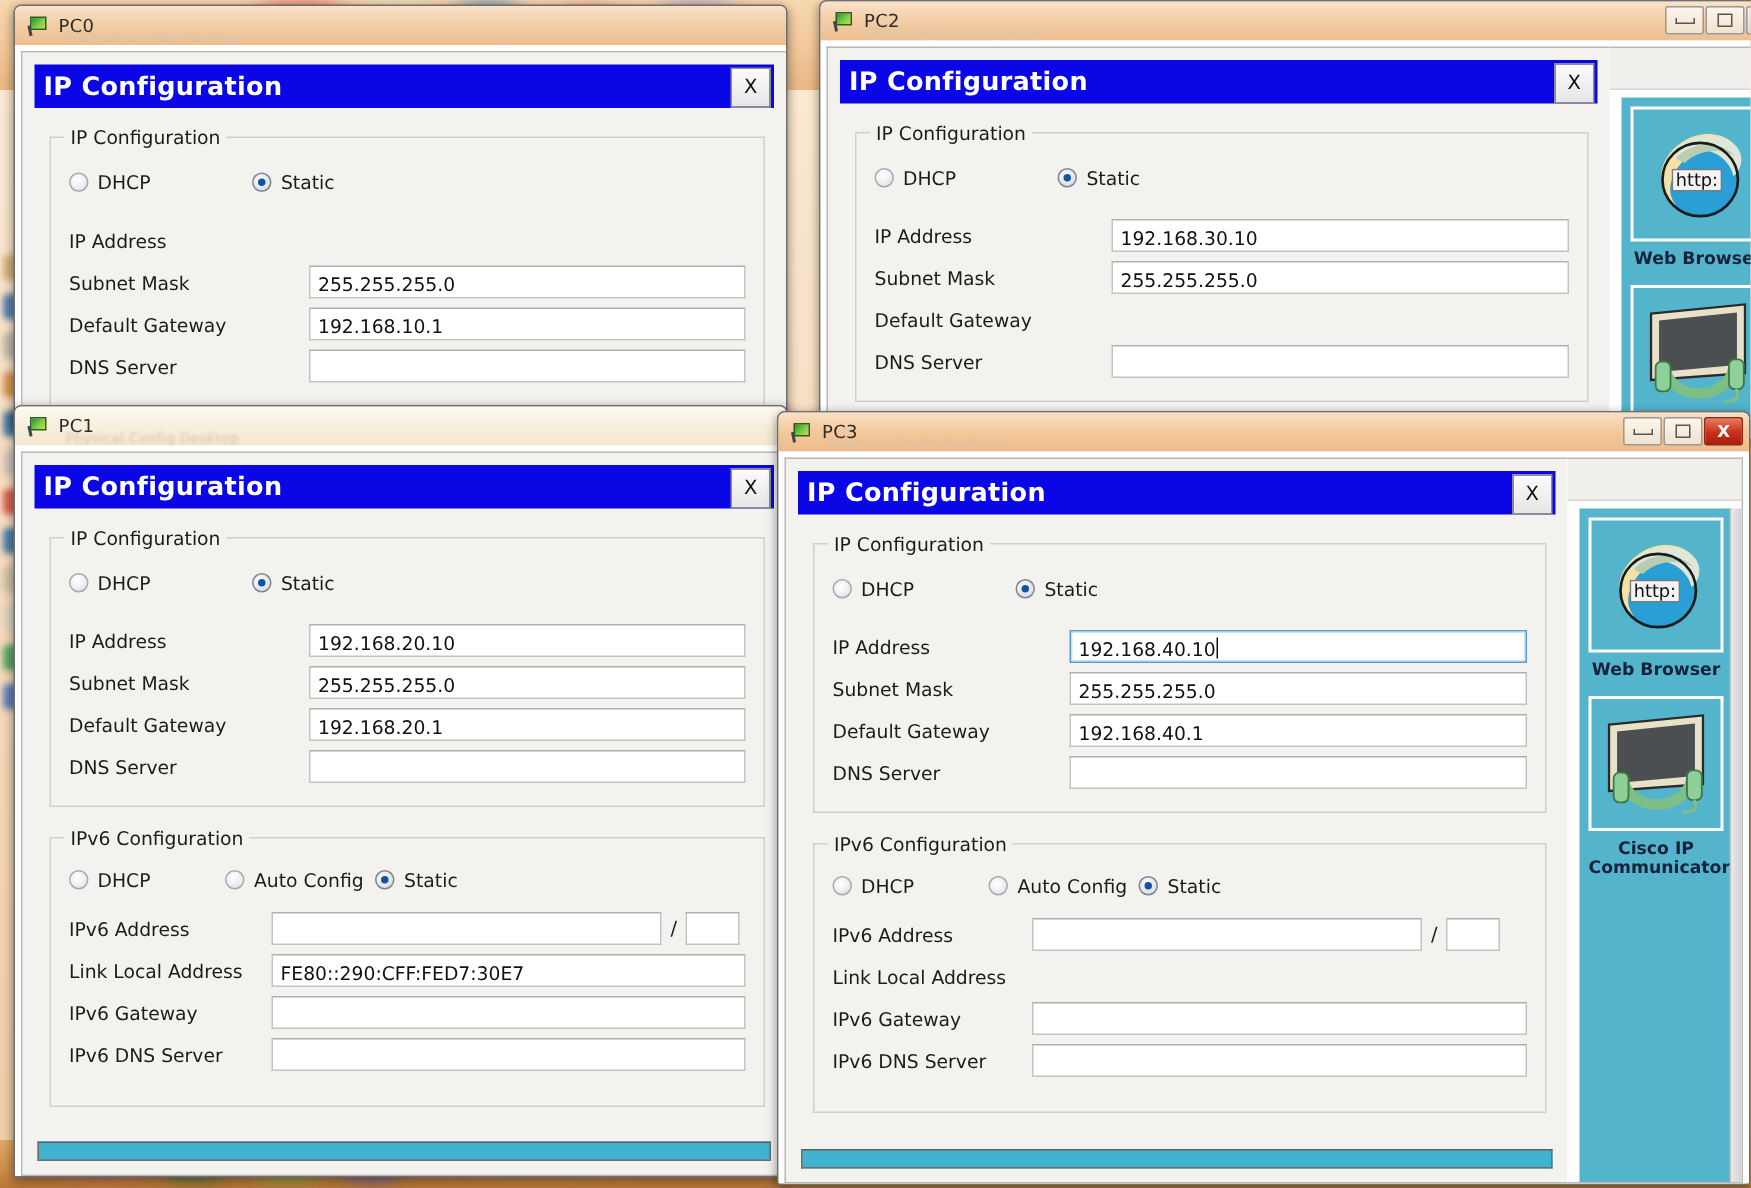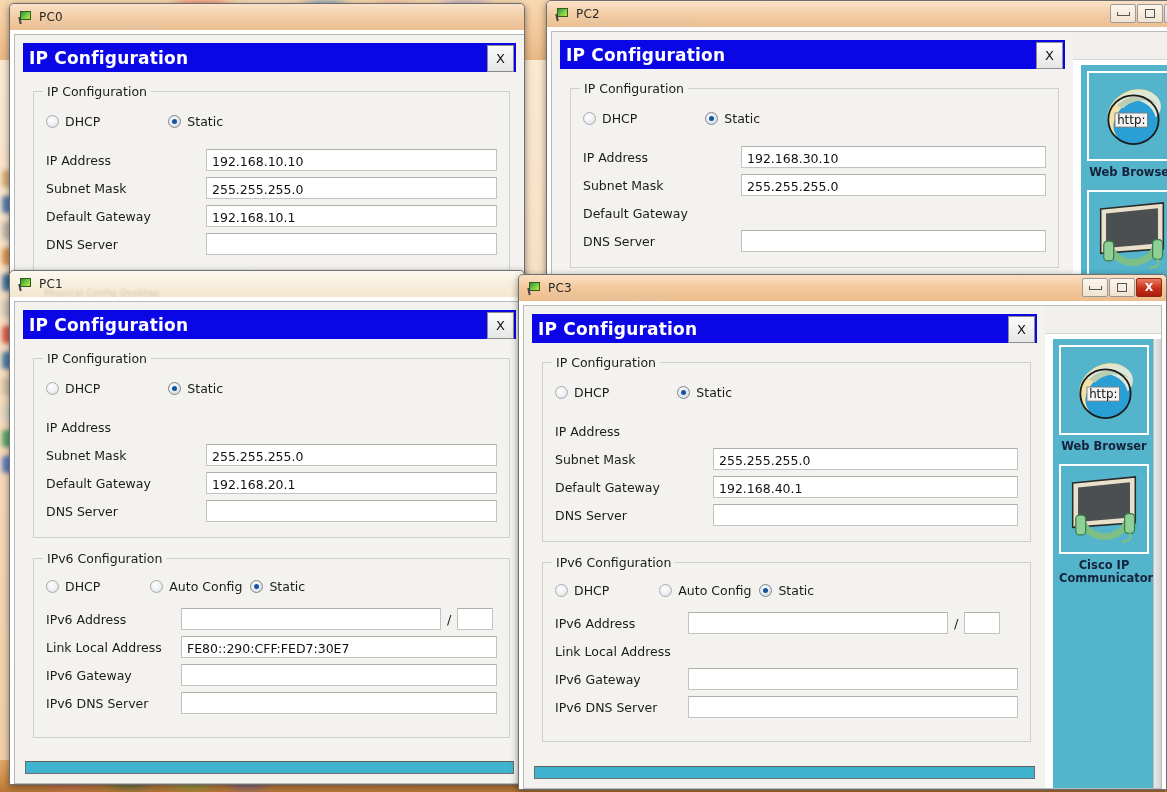--- a/index.html
+++ b/index.html
@@ -177,21 +177,20 @@
               <span class="rlbl">DHCP</span>
             </span>
             <span class="rad" style="margin-left:62px;">
               <span class="rdot on"></span>
               <span class="rlbl">Static</span>
             </span>
           </div>
 
           <div class="frow" style="top:56px;">
             <span class="flbl" style="width:160px;">IP Address</span>
-            <span class="finp" style="width:312px;">192.168.10.10</span>
           </div>
           <div class="frow" style="top:84px;">
             <span class="flbl" style="width:160px;">Subnet Mask</span>
             <span class="finp" style="width:312px;">255.255.255.0</span>
           </div>
           <div class="frow" style="top:112px;">
             <span class="flbl" style="width:160px;">Default Gateway</span>
             <span class="finp" style="width:312px;">192.168.10.1</span>
           </div>
           <div class="frow" style="top:140px;">
@@ -320,20 +319,21 @@
               <span class="rdot"></span>
               <span class="rlbl">DHCP</span>
             </span>
             <span class="rad" style="margin-left:62px;">
               <span class="rdot on"></span>
               <span class="rlbl">Static</span>
             </span>
           </div>
           <div class="frow" style="top:56px;">
             <span class="flbl" style="width:160px;">IP Address</span>
+            <span class="finp" style="width:312px;">192.168.20.10</span>
           </div>
           <div class="frow" style="top:84px;">
             <span class="flbl" style="width:160px;">Subnet Mask</span>
             <span class="finp" style="width:312px;">255.255.255.0</span>
           </div>
           <div class="frow" style="top:112px;">
             <span class="flbl" style="width:160px;">Default Gateway</span>
             <span class="finp" style="width:312px;">192.168.20.1</span>
           </div>
           <div class="frow" style="top:140px;">
@@ -414,20 +414,24 @@
               <span class="rdot"></span>
               <span class="rlbl">DHCP</span>
             </span>
             <span class="rad" style="margin-left:62px;">
               <span class="rdot on"></span>
               <span class="rlbl">Static</span>
             </span>
           </div>
           <div class="frow" style="top:56px;">
             <span class="flbl" style="width:158px;">IP Address</span>
+            <span class="finp focused" style="width:312px;">
+                <span>192.168.40.10</span>
+                <span class="caret"></span>
+              </span>
           </div>
           <div class="frow" style="top:84px;">
             <span class="flbl" style="width:158px;">Subnet Mask</span>
             <span class="finp" style="width:312px;">255.255.255.0</span>
           </div>
           <div class="frow" style="top:112px;">
             <span class="flbl" style="width:158px;">Default Gateway</span>
             <span class="finp" style="width:312px;">192.168.40.1</span>
           </div>
           <div class="frow" style="top:140px;">

